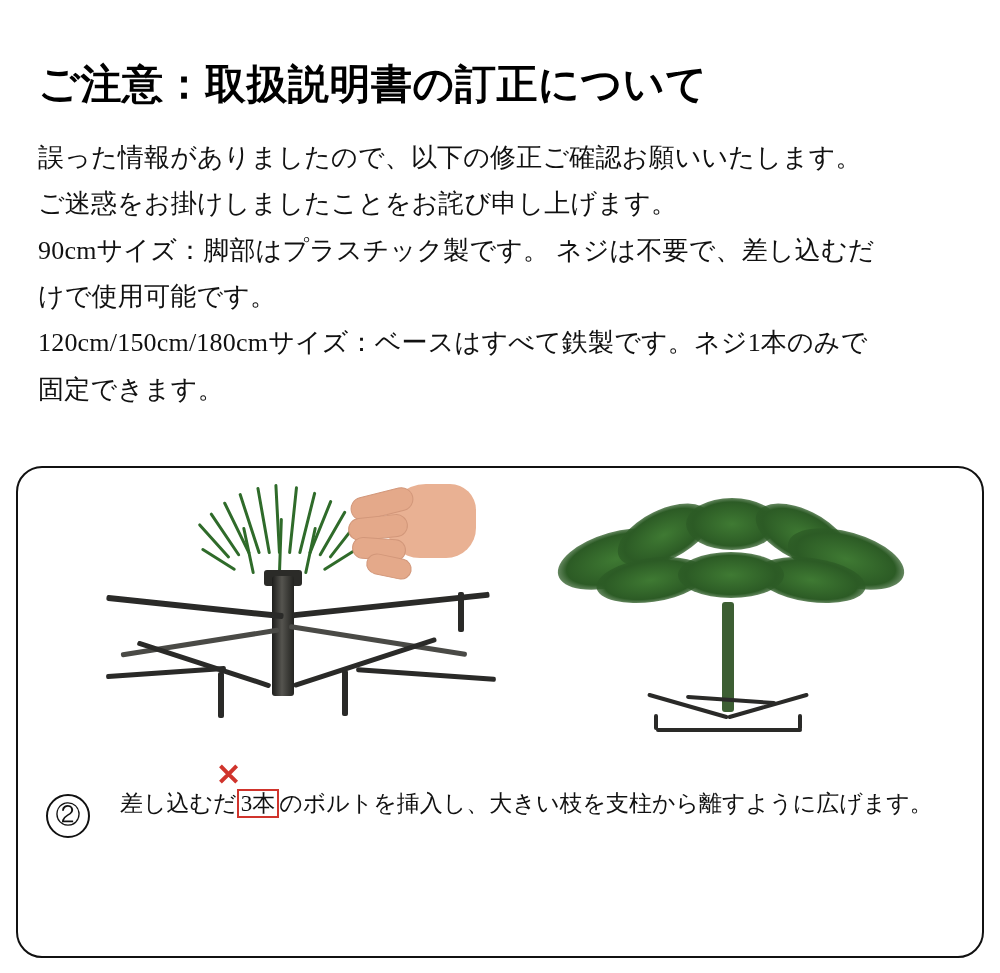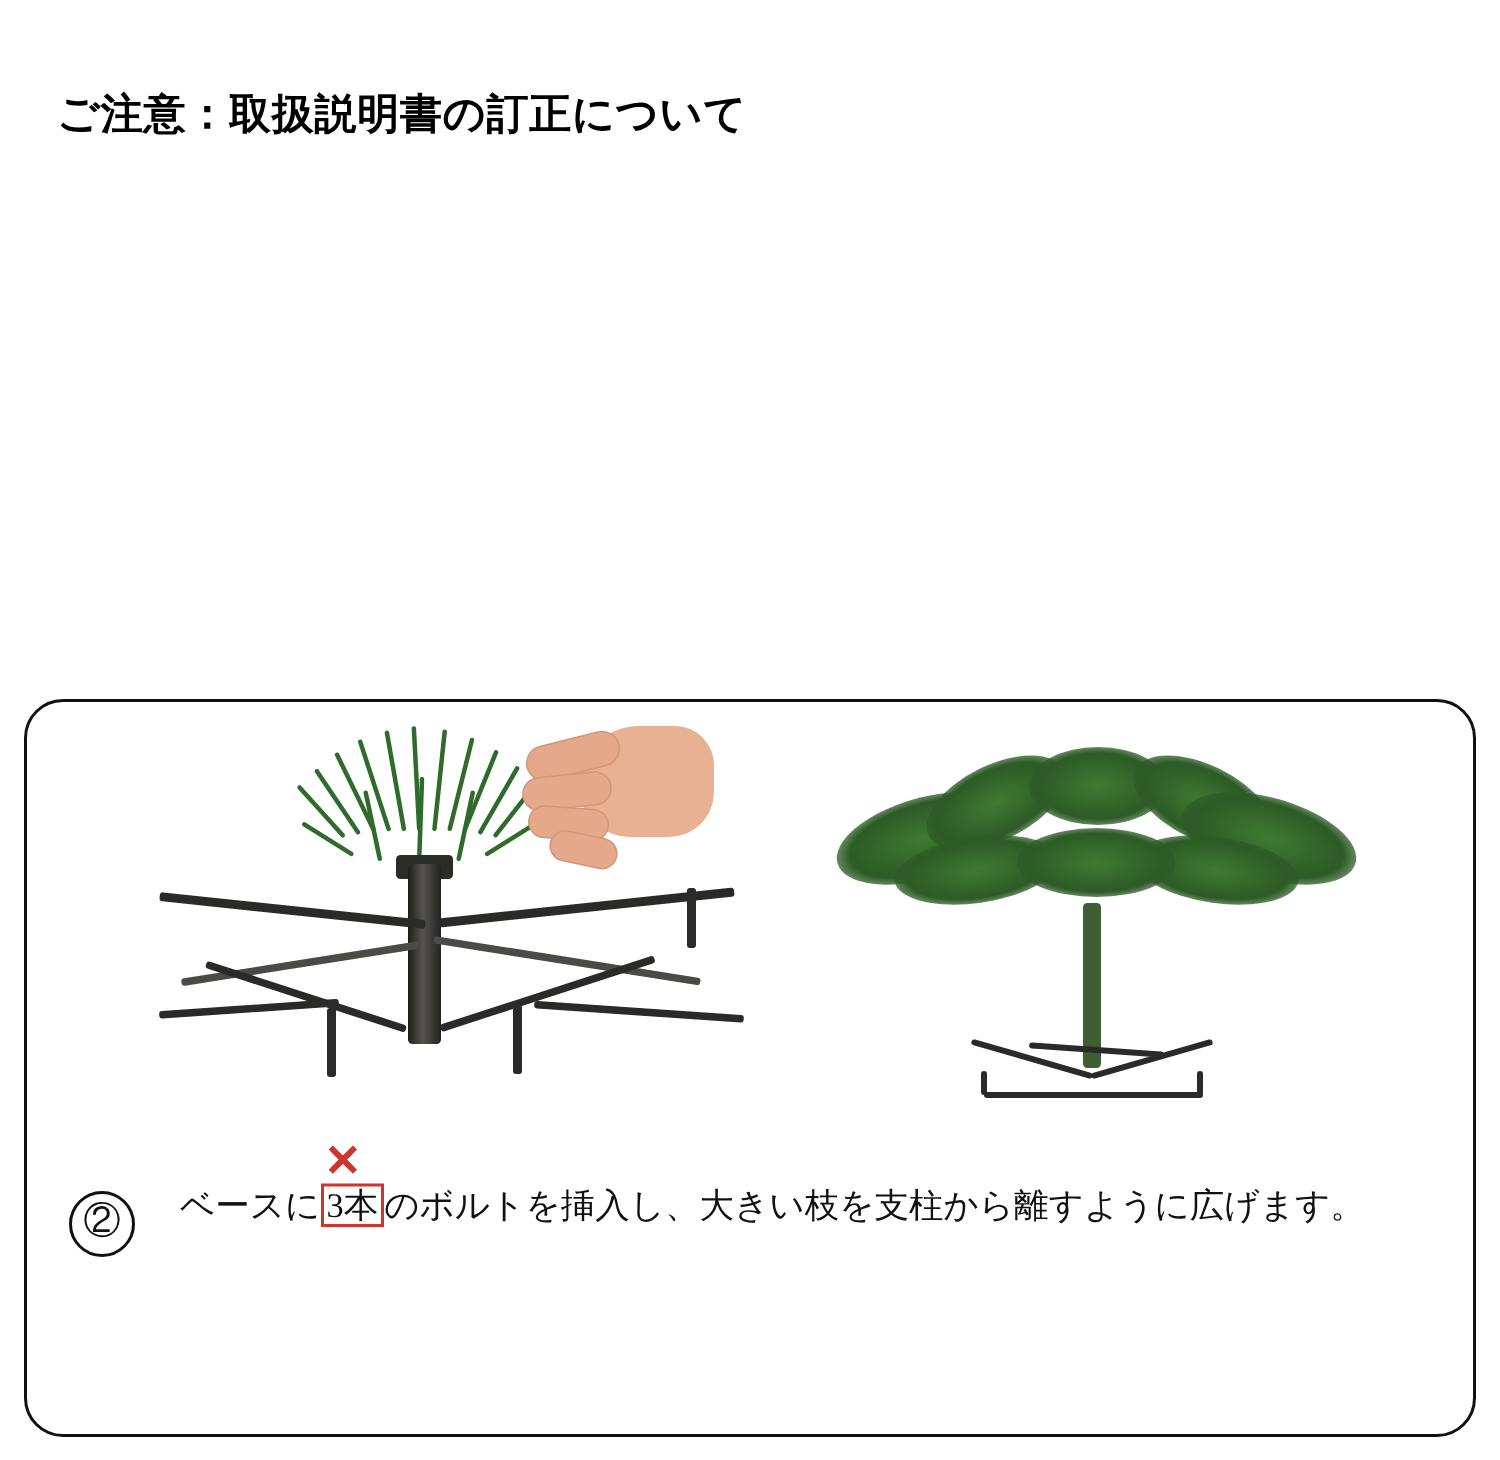--- a/index.html
+++ b/index.html
@@ -15,21 +15,21 @@
     overflow: hidden;
   }
   .page {
     position: relative;
     width: 1000px;
     height: 973px;
     box-sizing: border-box;
     padding: 0 38px;
   }
   .notice-title {
-    font-size: 28px;
+    font-size: 41px;
     font-weight: bold;
     letter-spacing: 0.5px;
     margin: 0;
     padding-top: 60px;
     line-height: 1.2;
     color: #000;
   }
   .notice-body {
     margin-top: 26px;
   }
@@ -209,20 +209,28 @@
     line-height: 1;
   }
 </style>
 </head>
 <body>
 
 <div class="page">
 
   <h1 class="notice-title">ご注意：取扱説明書の訂正について</h1>
 
+  <div class="notice-body">
+    <div class="notice-line">誤った情報がありましたので、以下の修正ご確認お願いいたします。</div>
+    <div class="notice-line">ご迷惑をお掛けしましたことをお詫び申し上げます。</div>
+    <div class="notice-line">90cmサイズ：脚部はプラスチック製です。 ネジは不要で、差し込むだ</div>
+    <div class="notice-line">けで使用可能です。</div>
+    <div class="notice-line">120cm/150cm/180cmサイズ：ベースはすべて鉄製です。ネジ1本のみで</div>
+    <div class="notice-line">固定できます。</div>
+  </div>
 
   <div class="panel">
 
     <div class="photos">
 
       <div class="photo photo-left">
         <div class="foliage">
           <span class="needle" style="left:10px;  top:30px; height:46px; transform:rotate(-42deg);"></span>
           <span class="needle" style="left:20px;  top:22px; height:52px; transform:rotate(-34deg);"></span>
           <span class="needle" style="left:30px;  top:14px; height:58px; transform:rotate(-26deg);"></span>
@@ -285,19 +293,19 @@
           <span class="base-leg" style="left:150px; top:206px; width:90px;  height:4px; transform:rotate(4deg);"></span>
         </div>
       </div>
     </div>
 
     <div class="caption">
       <div class="step-circle">②</div>
       <div class="caption-lines">
         <div class="cap-line">
           <span class="xmark">✕</span>
-          <span>ベースに</span><span class="boxed">3本</span><span>のボルトを挿入し、大きい枝を支柱から離すように広げます。</span>
+          <span>差し込むだ</span><span class="boxed">3本</span><span>のボルトを挿入し、大きい枝を支柱から離すように広げます。</span>
         </div>
       </div>
     </div>
 
   </div>
 </div>
 
 </body></html>

